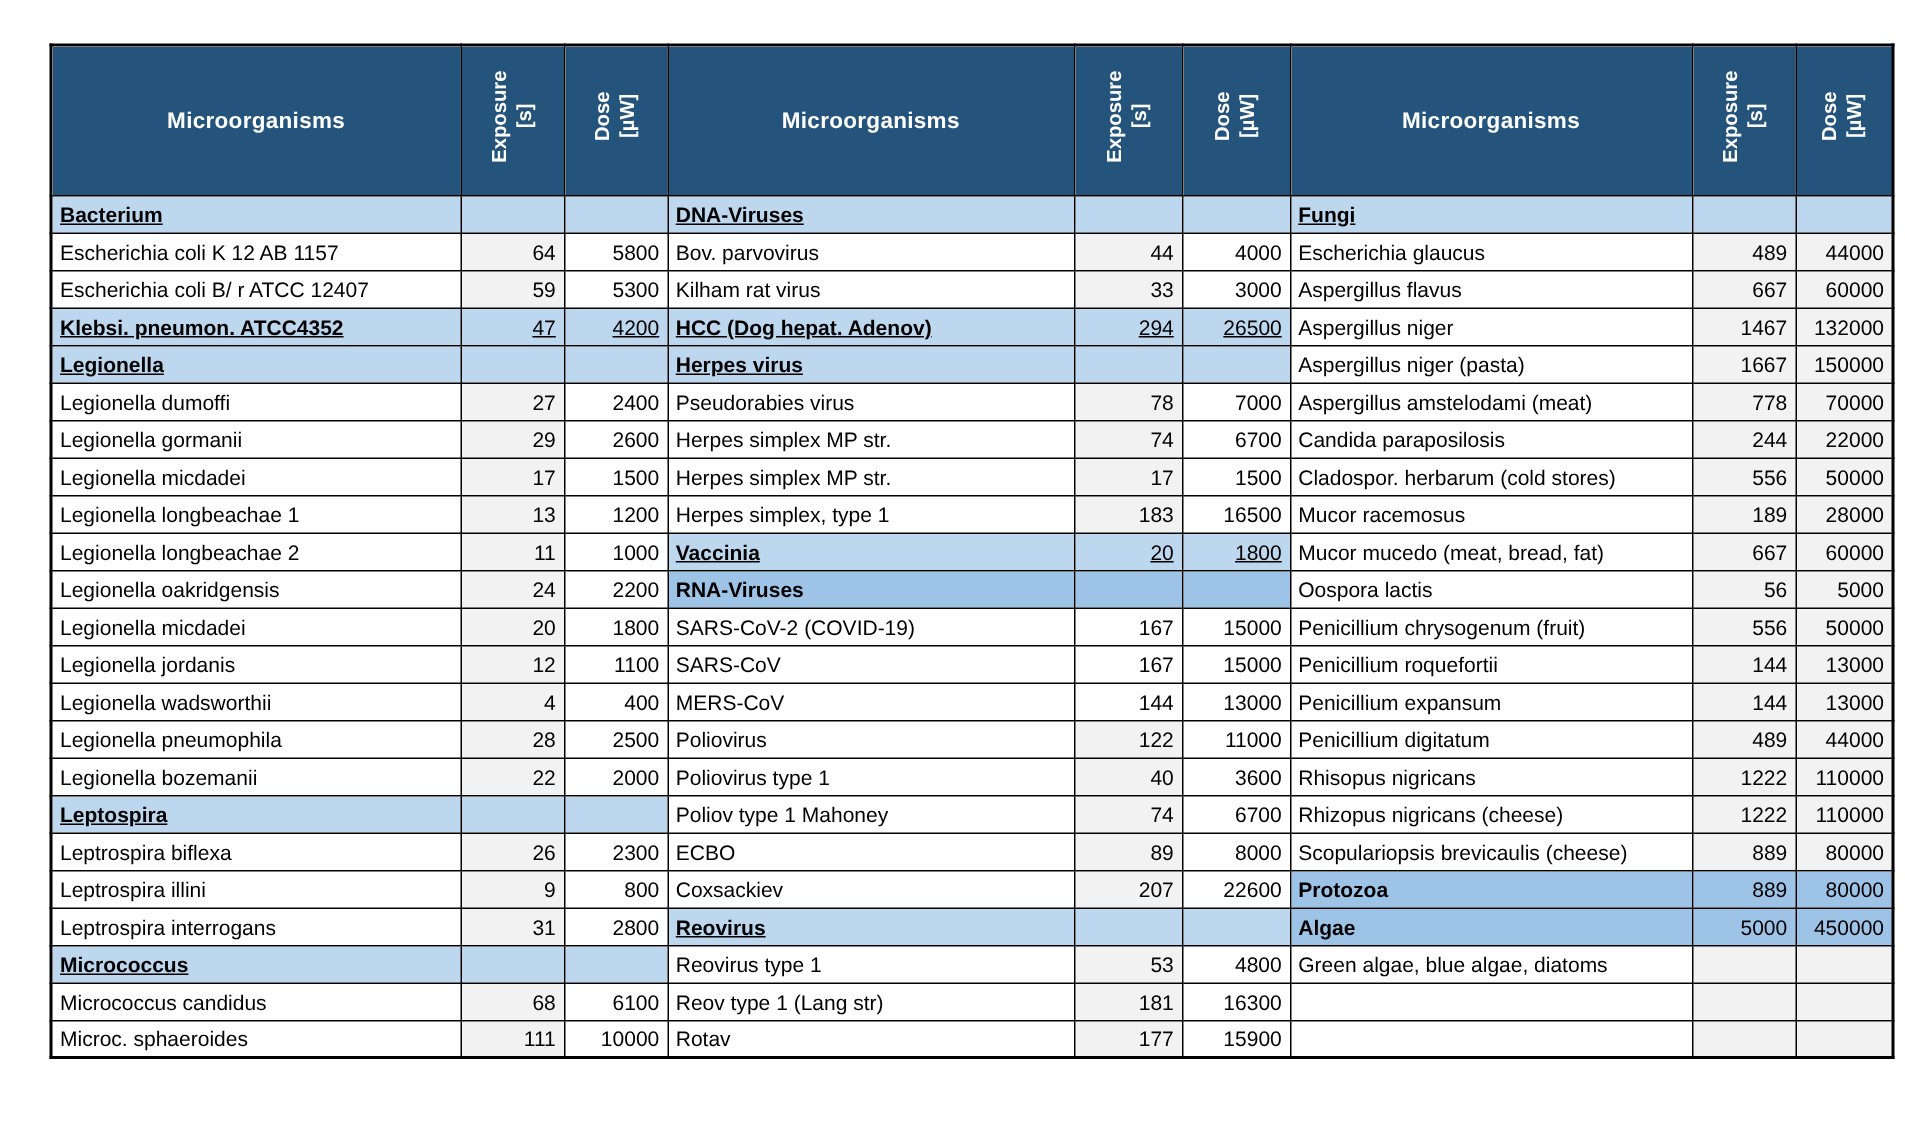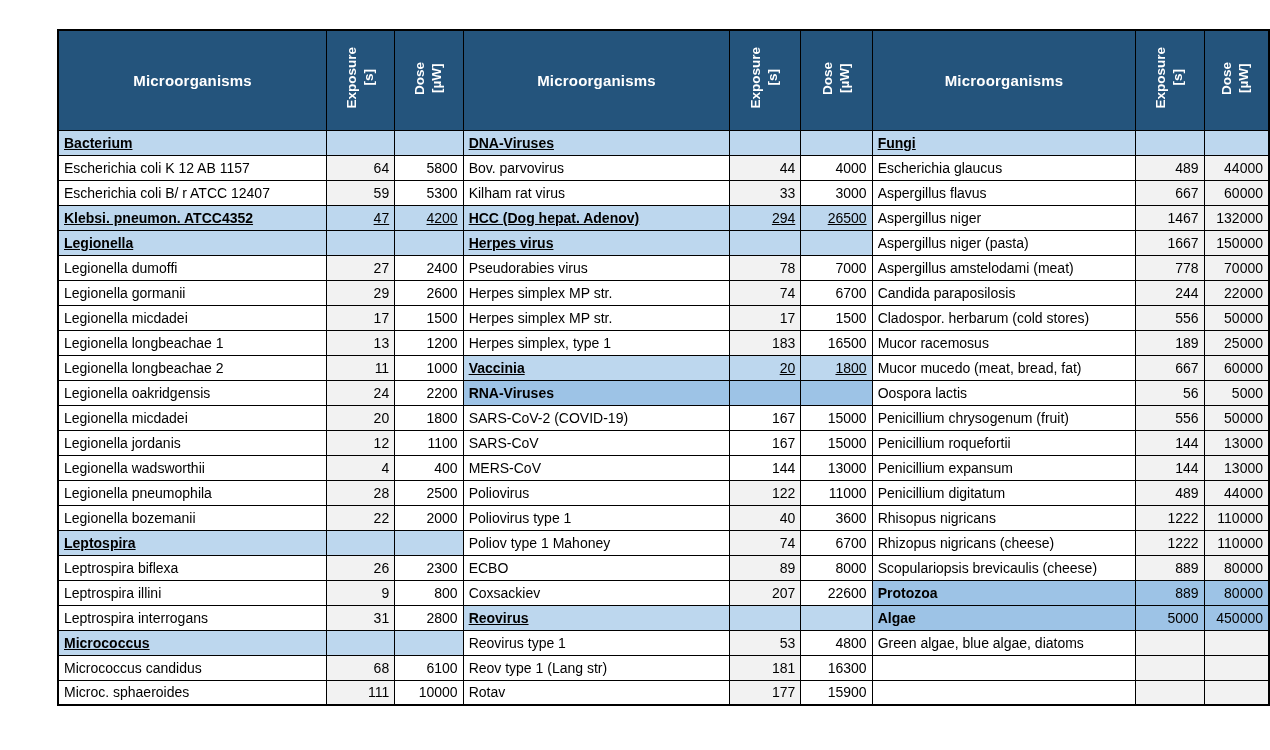--- a/index.html
+++ b/index.html
@@ -9,21 +9,21 @@
     --gray-bg:#F2F2F2;
     --border-c:#000000;
   }
   *{box-sizing:border-box;}
   html,body{margin:0;padding:0;background:#ffffff;}
   body{
     width:1270px;height:750px;position:relative;
     font-family:"Liberation Sans","DejaVu Sans",sans-serif;
     color:#000;
   }
-  .wrap{position:absolute;left:33px;top:29px;margin-left:24px;}
+  .wrap{position:absolute;left:33px;top:29px;}
   table{
     border-collapse:collapse;table-layout:fixed;
     border:2px solid var(--border-c);
   }
   th,td{border:1px solid var(--border-c);overflow:hidden;}
   thead th{
     background:var(--header-bg);color:#ffffff;font-weight:bold;
     height:100px;vertical-align:middle;text-align:center;padding:0;
   }
   th.oh{font-size:15px;letter-spacing:.2px;}
@@ -167,21 +167,21 @@
         </tr>
         <tr>
           <td class="name">Legionella longbeachae 1</td>
           <td class="num gray">13</td>
           <td class="num">1200</td>
           <td class="name">Herpes simplex, type 1</td>
           <td class="num gray">183</td>
           <td class="num">16500</td>
           <td class="name">Mucor racemosus</td>
           <td class="num gray">189</td>
-          <td class="num gray">25000</td>
+          <td class="num gray">28000</td>
         </tr>
         <tr>
           <td class="name">Legionella longbeachae 2</td>
           <td class="num gray">11</td>
           <td class="num">1000</td>
           <td class="name hl">Vaccinia</td>
           <td class="num hl">20</td>
           <td class="num hl">1800</td>
           <td class="name">Mucor mucedo (meat, bread, fat)</td>
           <td class="num gray">667</td>

